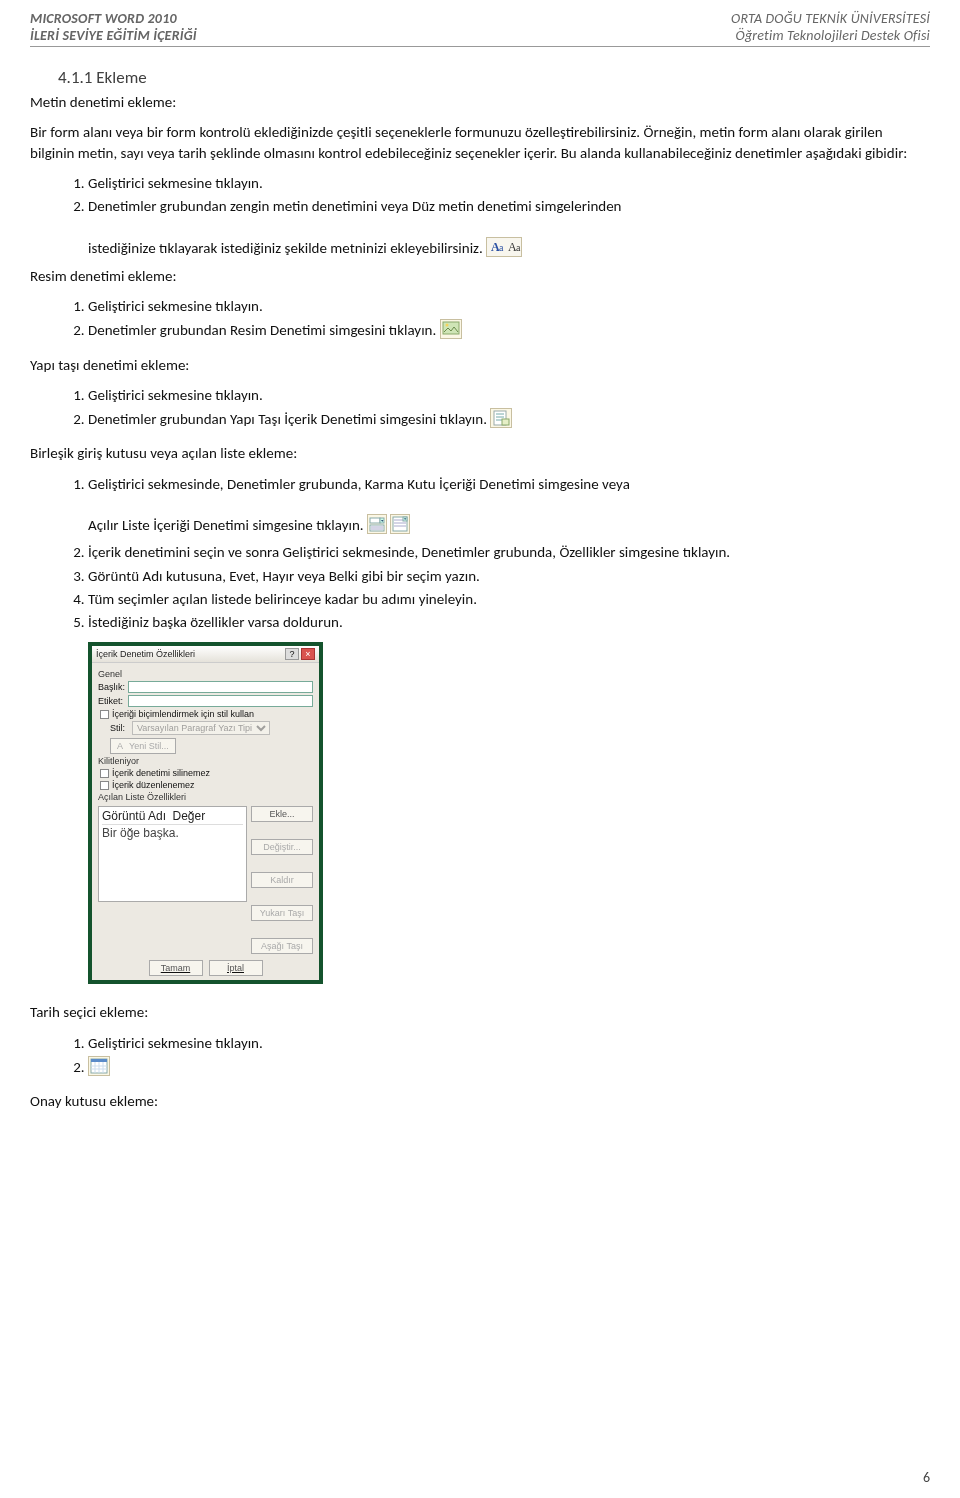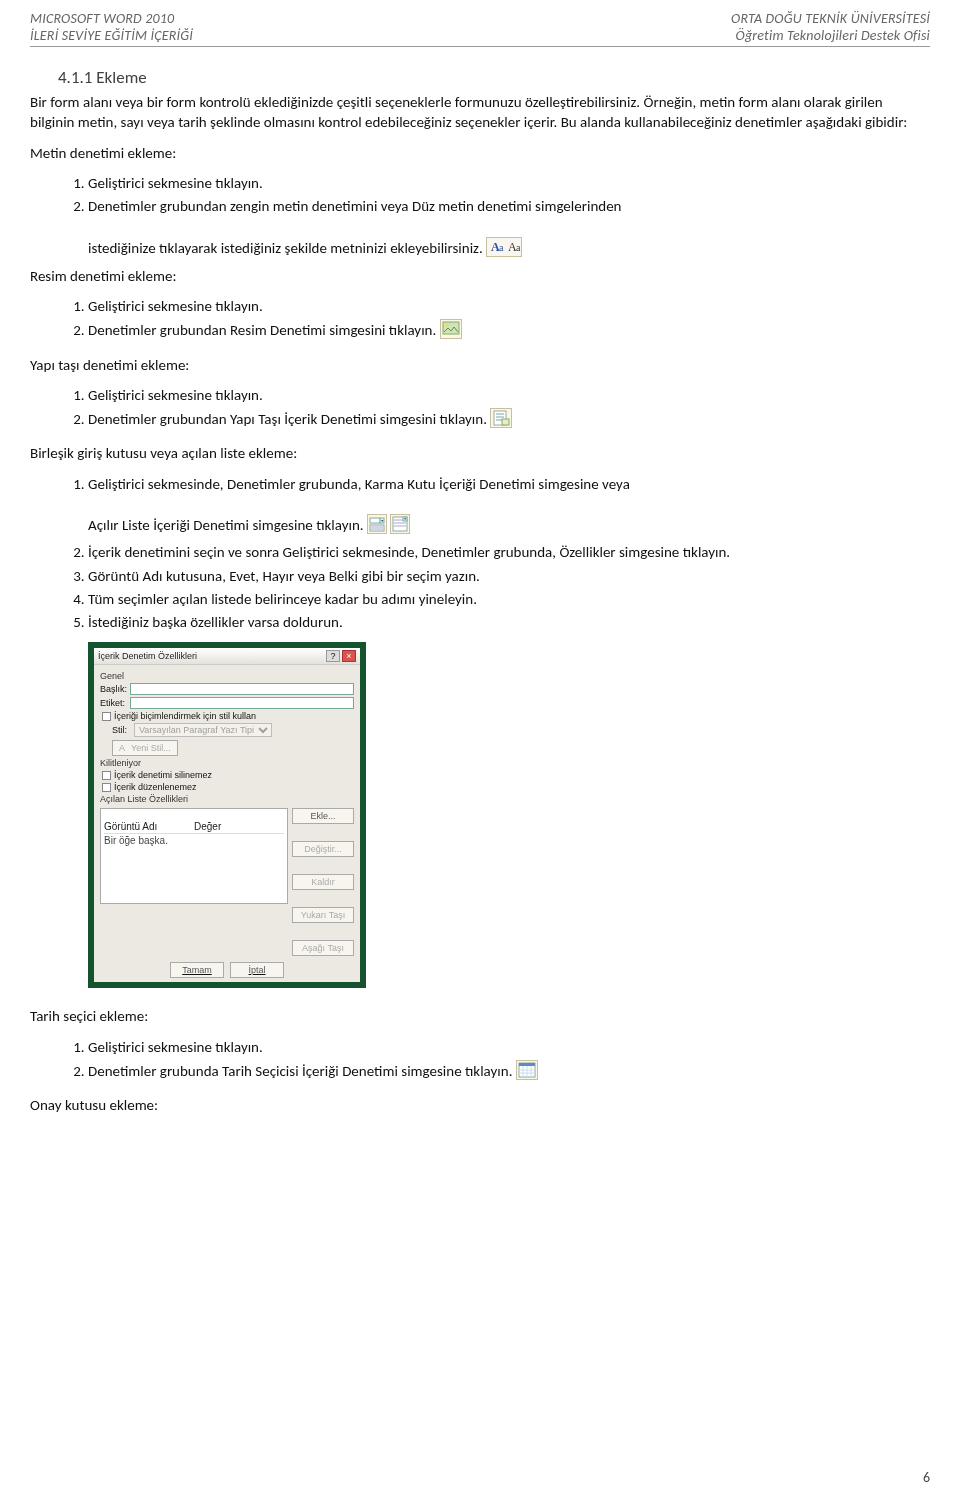--- a/index.html
+++ b/index.html
@@ -17,21 +17,21 @@
     min-height: 1498px;
   }
   .header-row {
     display: flex;
     justify-content: space-between;
     font-style: italic;
     color: #666;
     font-size: 14px;
     letter-spacing: 0.2px;
   }
-  .header-left { text-align: left; }
+  .header-left { text-align: left; font-weight: bold; }
   .header-right { text-align: right; }
   hr.header-rule {
     border: none;
     border-top: 1px solid #999;
     margin: 2px 0 20px 0;
   }
   .sec-title {
     color: #404040;
     font-size: 17px;
     margin: 10px 0 0 28px;
@@ -50,22 +50,22 @@
   ol li {
     margin: 3px 0;
     line-height: 1.35;
   }
   .icon {
     display: inline-block;
     vertical-align: middle;
   }
   
   .dialog {
-    width: 278px;
-    border: 6px solid #14532d;
+    width: 235px;
+    border: 4px solid #14532d;
     font-size: 9px;
     margin: 6px 0 8px 58px;
     background: #ece9e2;
     font-family: Tahoma, Arial, sans-serif;
   }
   .dialog .titlebar {
     background: linear-gradient(#fff,#e5e2da);
     padding: 2px 4px;
     display: flex;
     align-items: center;
@@ -96,21 +96,21 @@
   .dialog .btn {
     font-size:9px; height:16px; border:1px solid #aaa; background:#f7f5ee;
     padding: 0 6px; display:inline-flex; align-items:center; justify-content:center;
     color:#555;
   }
   .dialog .list-area {
     display:flex; margin-top:4px;
   }
   .dialog .listbox {
     flex:1; height:96px; background:#fff; border:1px solid #aaa;
-    font-size:10px; padding:12px 3px; color:#444;
+    font-size:12px; padding:2px 3px; color:#444;
   }
   .dialog .listbox .hdr { display:flex; border-bottom:1px solid #ddd; padding-bottom:1px; margin-bottom:1px; color:#222;}
   .dialog .btncol { width:62px; display:flex; flex-direction:column; gap:17px; margin-left:4px; }
   .dialog .btncol .btn { width:100%; justify-content:center; }
   .dialog .btn.disabled { color:#aaa; }
   .dialog .footer { display:flex; justify-content:center; gap:6px; margin-top:6px;text-decoration:underline; }
   .page-num {
     position: absolute;
     bottom: 12px;
     right: 30px;
@@ -129,23 +129,23 @@
     </div>
     <div class="header-right">
       <div>ORTA DOĞU TEKNİK ÜNİVERSİTESİ</div>
       <div>Öğretim Teknolojileri Destek Ofisi</div>
     </div>
   </div>
   <hr class="header-rule">
 
   <div class="sec-title">4.1.1 Ekleme</div>
 
+  <p class="body indent">Metin denetimi ekleme:</p>
+
   <p class="body">Bir form alanı veya bir form kontrolü eklediğinizde çeşitli seçeneklerle formunuzu özelleştirebilirsiniz. Örneğin, metin form alanı olarak girilen bilginin metin, sayı veya tarih şeklinde olmasını kontrol edebileceğiniz seçenekler içerir. Bu alanda kullanabileceğiniz denetimler aşağıdaki gibidir:</p>
-
-  <p class="body indent">Metin denetimi ekleme:</p>
   <ol>
     <li>Geliştirici sekmesine tıklayın.</li>
     <li>
       <span>Denetimler grubundan zengin metin denetimini veya Düz metin denetimi simgelerinden</span><br><br>
       <span>istediğinize tıklayarak istediğiniz şekilde metninizi ekleyebilirsiniz.</span>
       <span class="icon">
         <svg width="36" height="20" viewBox="0 0 36 20">
           <rect x="0.5" y="0.5" width="35" height="19" fill="#f8f6ee" stroke="#c8bfa0"></rect>
           <text x="5" y="14" font-family="serif" font-size="12" fill="#2a4fa2" font-weight="bold">A</text>
           <text x="13" y="14" font-family="serif" font-size="10" fill="#2a4fa2">a</text>
@@ -290,21 +290,20 @@
         <span class="btn" style="width:54px">Tamam</span>
         <span class="btn" style="width:54px">İptal</span>
       </div>
     </div>
   </div>
 
   <p class="body indent" style="margin-top:18px">Tarih seçici ekleme:</p>
   <ol>
     <li>Geliştirici sekmesine tıklayın.</li>
     <li>
-      <span>Denetimler grubunda Tarih Seçicisi İçeriği Denetimi simgesine tıklayın.</span>
       <span class="icon">
         <svg width="22" height="20" viewBox="0 0 22 20">
           <rect x="0.5" y="0.5" width="21" height="19" fill="#fbf7e5" stroke="#c8bfa0"></rect>
           <rect x="3" y="3" width="16" height="14" fill="#fff" stroke="#8aa"></rect>
           <rect x="3" y="3" width="16" height="3" fill="#5a8bc9"></rect>
           <line x1="7" y1="6" x2="7" y2="17" stroke="#cde"></line>
           <line x1="11" y1="6" x2="11" y2="17" stroke="#cde"></line>
           <line x1="15" y1="6" x2="15" y2="17" stroke="#cde"></line>
           <line x1="3" y1="10" x2="19" y2="10" stroke="#cde"></line>
           <line x1="3" y1="13" x2="19" y2="13" stroke="#cde"></line>

